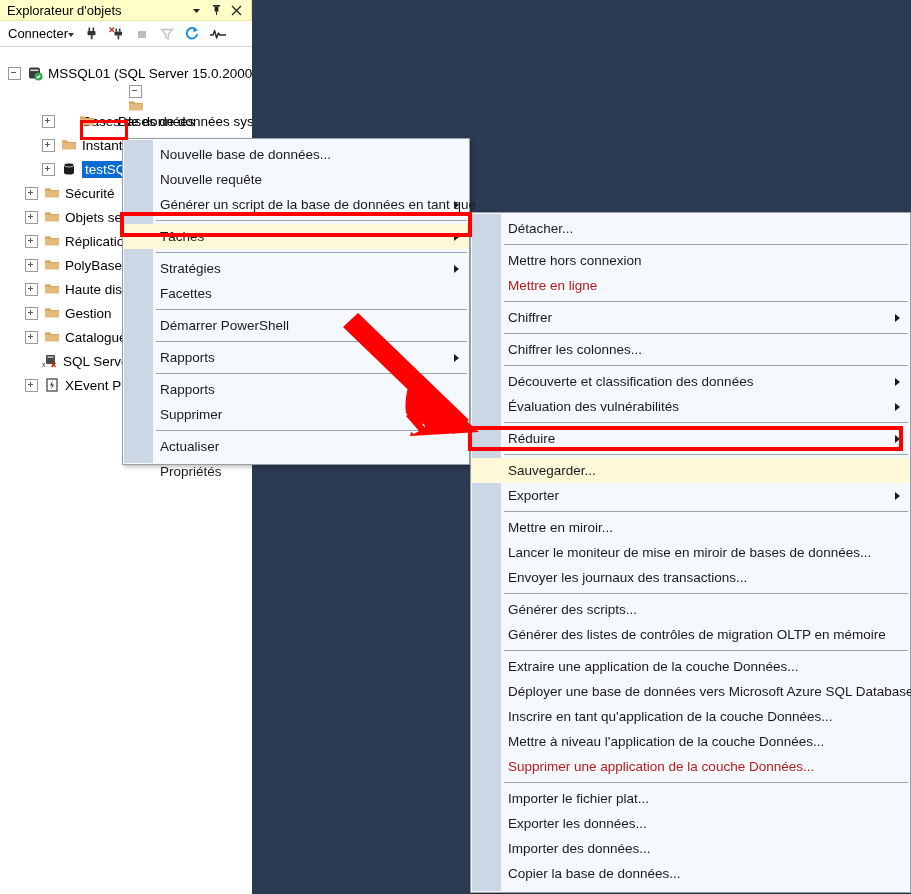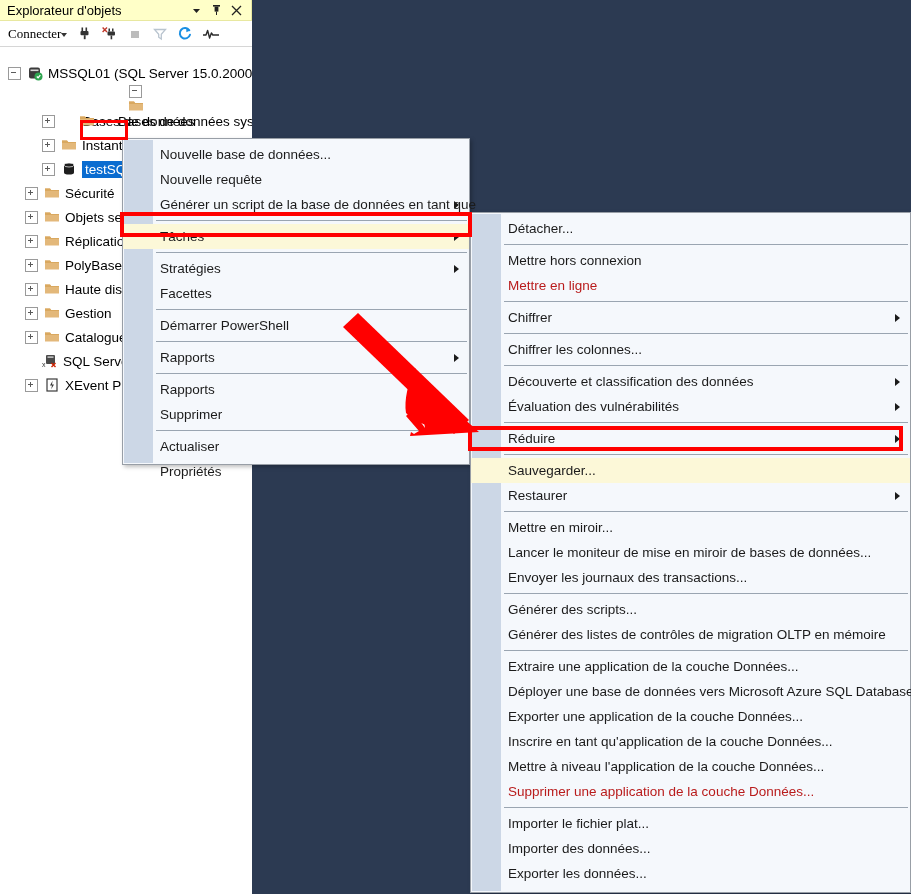--- a/index.html
+++ b/index.html
@@ -43,21 +43,20 @@
     width: 252px; height: 26px;
     background: #ffffff;
     border-bottom: 1px solid #d6d6d6;
     box-sizing: border-box;
     display: flex; align-items: center;
   }
   .connect-btn {
     font-size: 13px; color: #000; margin-left: 8px;
     display: flex; align-items: center; gap: 0;
     white-space: nowrap;
-    font-family: Liberation Serif, serif;
   }
   .caret-dn {
     width: 0; height: 0;
     border-left: 3.5px solid transparent;
     border-right: 3.5px solid transparent;
     border-top: 4px solid #333;
     margin-top: 2px;
   }
   .tool-icons { display: flex; align-items: center; gap: 9px; margin-left: 10px; }
   .tool-ic { width: 16px; height: 16px; display: block; }
@@ -445,21 +444,21 @@
         <div class="msep"></div>
         <div class="mitem">
           <span>Réduire</span>
           <span class="subarrow"></span>
         </div>
         <div class="msep"></div>
         <div class="mitem hi">
           <span>Sauvegarder...</span>
         </div>
         <div class="mitem">
-          <span>Restaurer</span>
+          <span>Exporter</span>
           <span class="subarrow"></span>
         </div>
         <div class="msep"></div>
         <div class="mitem">
           <span>Mettre en miroir...</span>
         </div>
         <div class="mitem">
           <span>Lancer le moniteur de mise en miroir de bases de données...</span>
         </div>
         <div class="mitem">
@@ -471,42 +470,39 @@
         </div>
         <div class="mitem">
           <span>Générer des listes de contrôles de migration OLTP en mémoire</span>
         </div>
         <div class="msep"></div>
         <div class="mitem">
           <span>Extraire une application de la couche Données...</span>
         </div>
         <div class="mitem">
           <span>Déployer une base de données vers Microsoft Azure SQL Database...</span>
-        </div>
-        <div class="mitem">
-          <span>Exporter une application de la couche Données...</span>
         </div>
         <div class="mitem">
           <span>Inscrire en tant qu'application de la couche Données...</span>
         </div>
         <div class="mitem">
           <span>Mettre à niveau l'application de la couche Données...</span>
         </div>
         <div class="mitem disabled">
           <span>Supprimer une application de la couche Données...</span>
         </div>
         <div class="msep"></div>
         <div class="mitem">
           <span>Importer le fichier plat...</span>
         </div>
         <div class="mitem">
+          <span>Exporter les données...</span>
+        </div>
+        <div class="mitem">
           <span>Importer des données...</span>
-        </div>
-        <div class="mitem">
-          <span>Exporter les données...</span>
         </div>
         <div class="mitem">
           <span>Copier la base de données...</span>
         </div>
       </div>
   </div>
 
   <div class="hl-red-box" style="left:80px; top:120px; width:48px; height:20px;"></div>
 
   <div class="row-hl" style="left:120px; top:212px; width:352px; height:25px;"></div>

